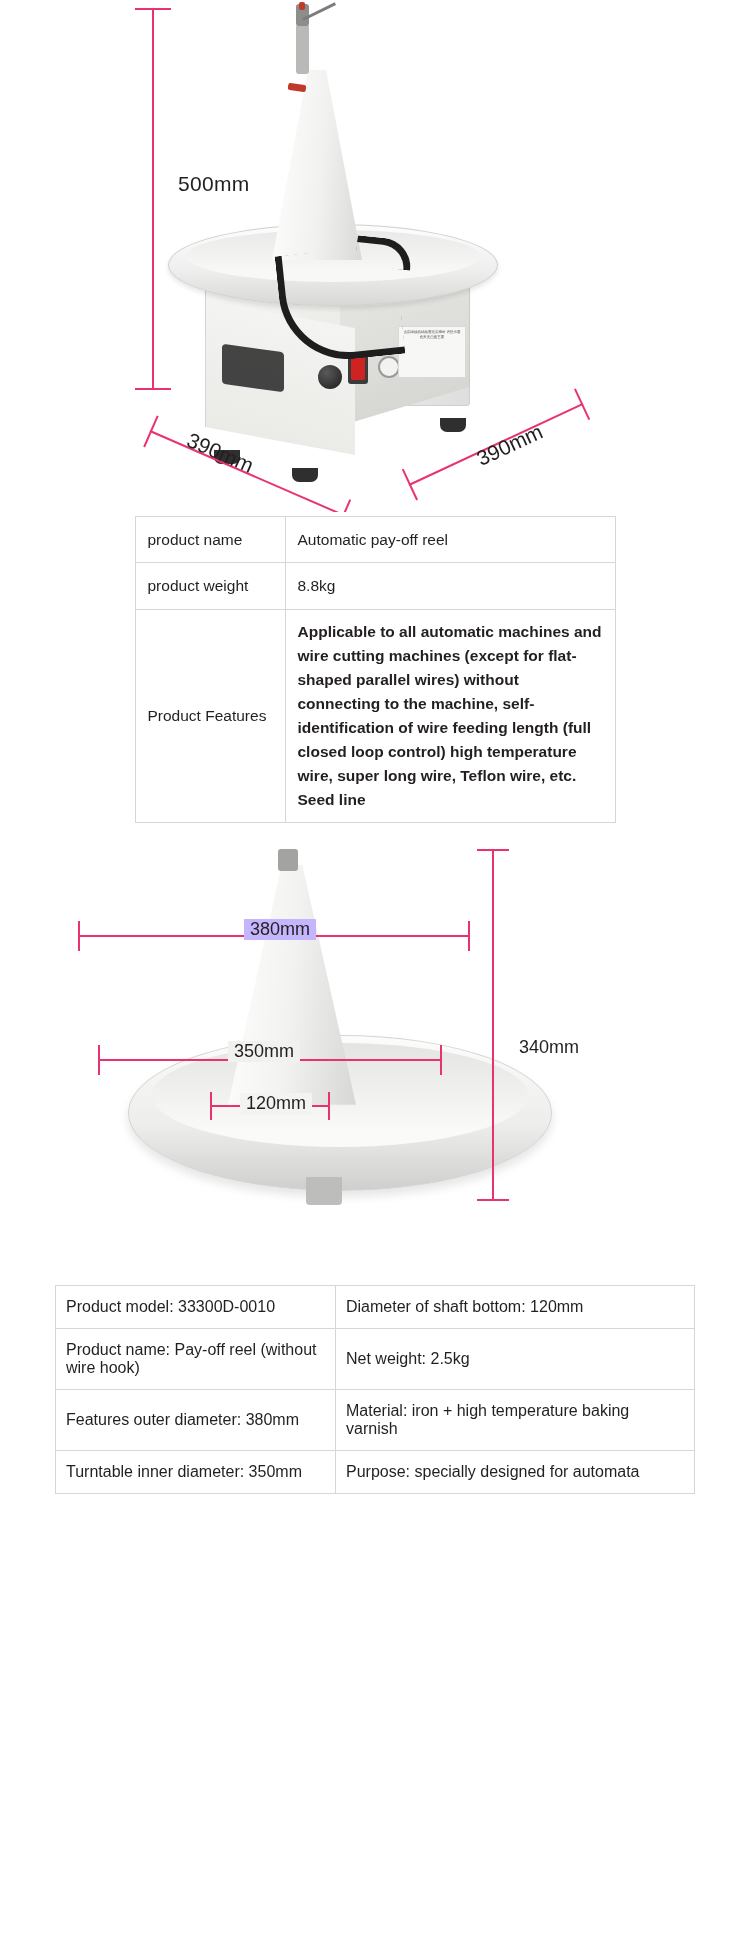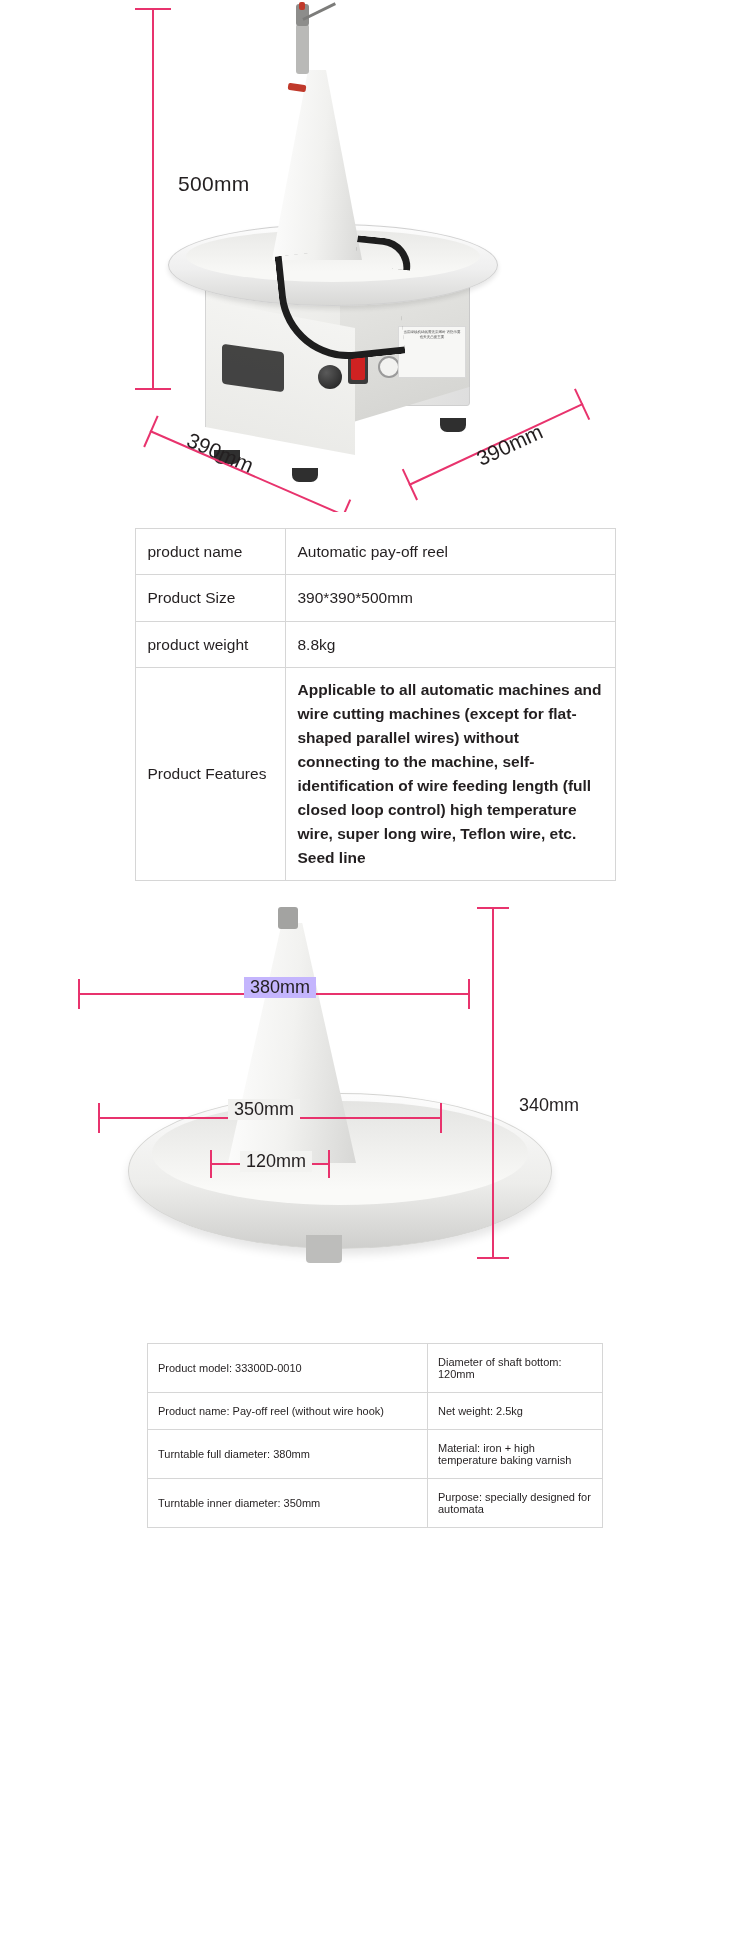--- a/index.html
+++ b/index.html
@@ -318,21 +318,21 @@
     height: 30px;
     border-top: 7px solid #1e1e1e;
     border-right: 7px solid #1e1e1e;
     border-radius: 0 60px 0 0;
     transform: rotate(6deg);
   }
 
   
   .spec-table-1 {
     width: 481px;
-    margin: 16px auto 0;
+    margin: 4px auto 0;
     border-collapse: collapse;
     font-size: 15.5px;
   }
   .spec-table-1 td {
     border: 1px solid #d6d6d6;
     padding: 11px 12px;
     vertical-align: middle;
     color: #231f20;
     line-height: 1.5;
   }
@@ -498,24 +498,24 @@
   .d340-lbl {
     position: absolute;
     left: 504px;
     top: 190px;
     font-size: 18px;
     margin-left: 15px;
   }
 
   
   .spec-table-2 {
-    width: 456px;
+    width: 640px;
     margin: 18px auto 0;
     border-collapse: collapse;
-    font-size: 11px;
+    font-size: 16px;
   }
   .spec-table-2 td {
     border: 1px solid #d6d6d6;
     padding: 12px 10px;
     vertical-align: middle;
     color: #231f20;
   }
   .spec-table-2 td.c1 { width: 280px; }
 </style>
 </head>
@@ -560,24 +560,20 @@
   <div class="label-390-right">390mm</div>
 </div>
 
 <table class="spec-table-1">
   <tbody>
     <tr>
       <td class="k">product name</td>
       <td class="v">Automatic pay-off reel</td>
     </tr>
     <tr>
-      <td class="k">Product Size</td>
-      <td class="v">390*390*500mm</td>
-    </tr>
-    <tr>
       <td class="k">product weight</td>
       <td class="v">8.8kg</td>
     </tr>
     <tr class="features">
       <td class="k">Product Features</td>
       <td class="v">Applicable to all automatic machines and wire cutting machines (except for flat-shaped parallel wires) without connecting to the machine, self-identification of wire feeding length (full closed loop control) high temperature wire, super long wire, Teflon wire, etc. Seed line</td>
     </tr>
   </tbody>
 </table>
 
@@ -605,21 +601,21 @@
   <tbody>
     <tr>
       <td class="c1">Product model: 33300D-0010</td>
       <td class="c2">Diameter of shaft bottom: 120mm</td>
     </tr>
     <tr>
       <td class="c1">Product name: Pay-off reel (without wire hook)</td>
       <td class="c2">Net weight: 2.5kg</td>
     </tr>
     <tr>
-      <td class="c1">Turntable full diameter: 380mm</td>
+      <td class="c1">Features outer diameter: 380mm</td>
       <td class="c2">Material: iron + high temperature baking varnish</td>
     </tr>
     <tr>
       <td class="c1">Turntable inner diameter: 350mm</td>
       <td class="c2">Purpose: specially designed for automata</td>
     </tr>
   </tbody>
 </table>
 
 </body></html>

